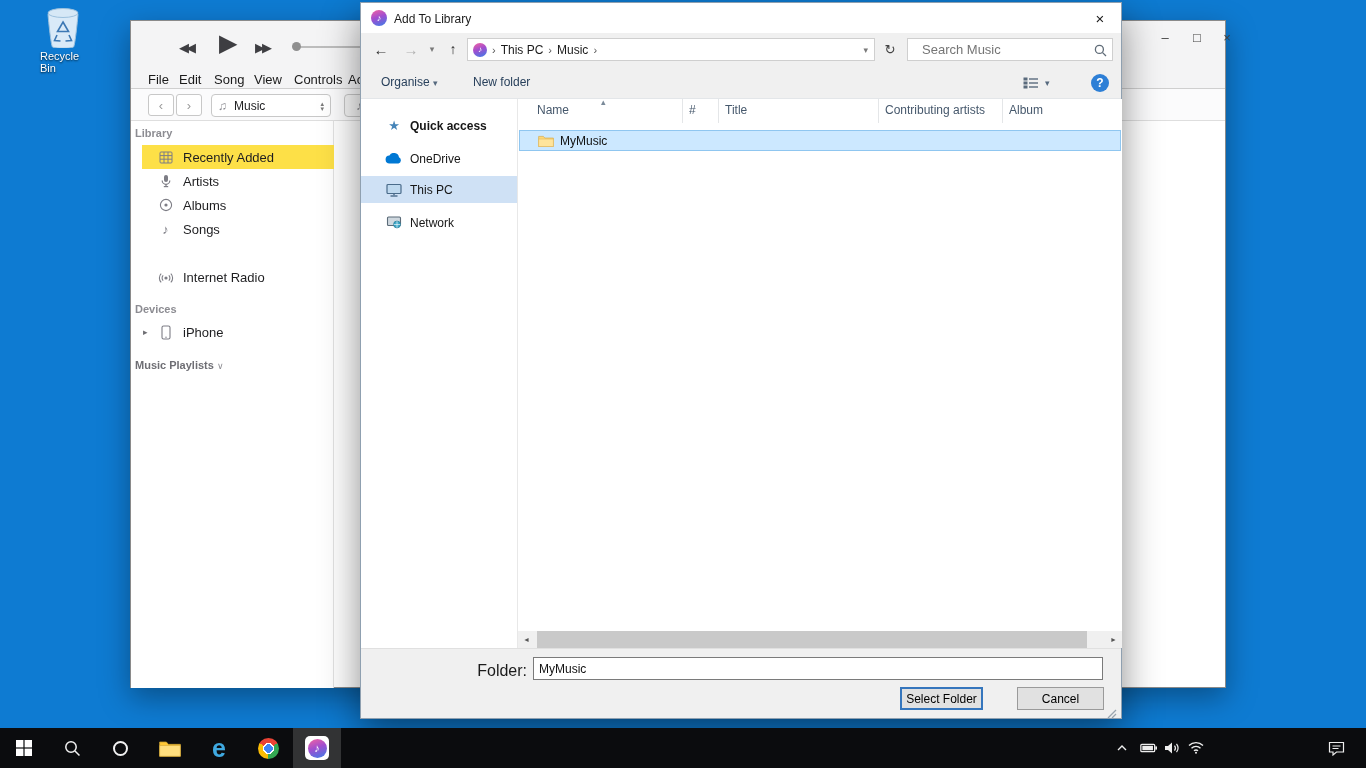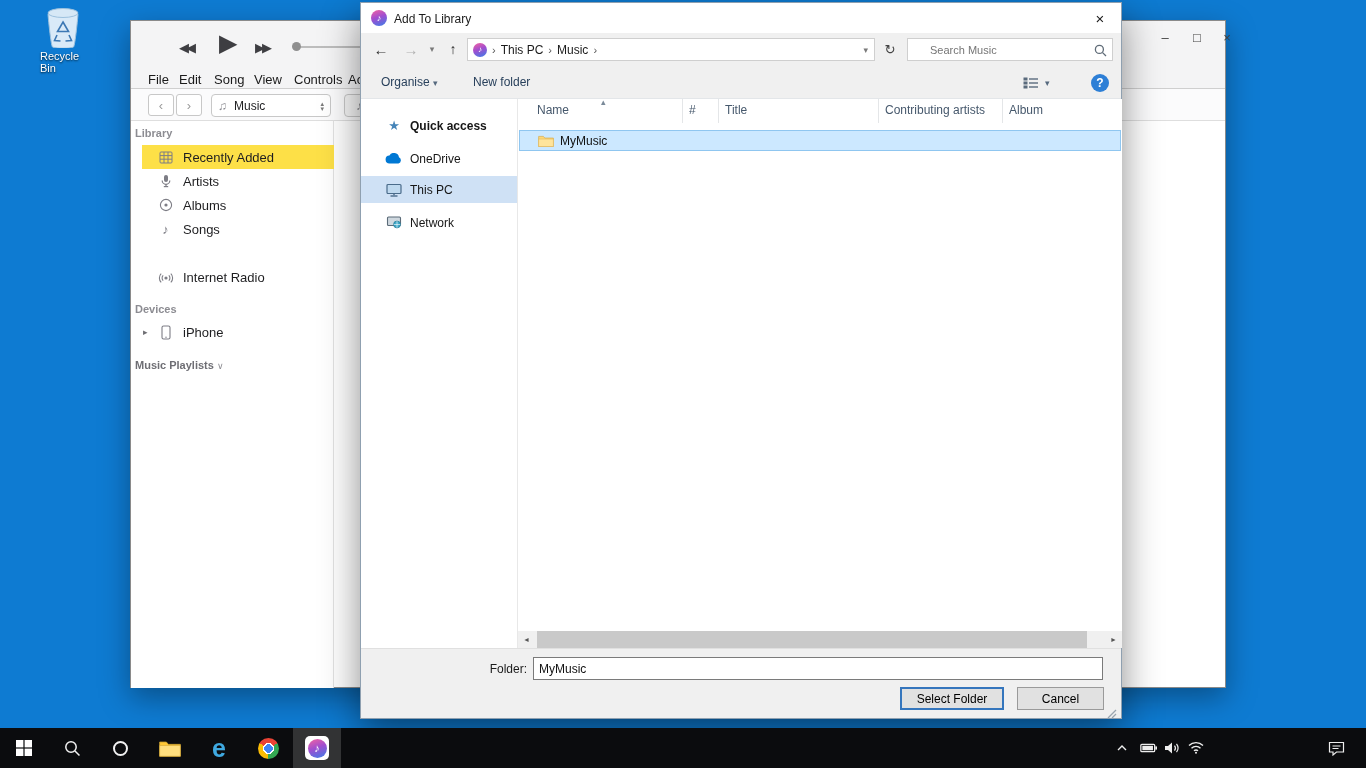--- a/index.html
+++ b/index.html
@@ -197,21 +197,21 @@
       <span class="crumb">This PC</span>
       <span class="csep">›</span>
       <span class="crumb">Music</span>
       <span class="csep">›</span>
       <span style="flex:1"></span>
       <span style="font-size:9px;color:#7a7a7a;padding-right:6px">▾</span>
     </div>
     <div class="navbtn" style="left:518px;width:22px;font-size:13px;color:#444">↻</div>
 
     <div class="abs" style="left:546px;top:35px;width:206px;height:23px;background:#fff;border:1px solid #cfcfcf">
-      <input style="position: absolute; left: 16px; top: 0px; width: 100%; height: 100%; border: none; outline: none; padding: 0px 24px 0px 6px; font-size: 11px; font-family: inherit; color: rgb(51, 51, 51); background: transparent;" placeholder="Search Music">
+      <input style="position: absolute; left: 8px; top: 0px; width: 100%; height: 100%; border: none; outline: none; padding: 0px 24px 0px 6px; font-size: 13px; font-family: inherit; color: rgb(51, 51, 51); background: transparent;" placeholder="Search Music">
       <span class="abs" style="right:5px;top:4px">
         <svg width="13" height="13" viewBox="0 0 13 13" fill="none" stroke="#5f6b77" stroke-width="1.3">
             <circle cx="5.4" cy="5.4" r="4"></circle>
             <line x1="8.6" y1="8.6" x2="12" y2="12"></line>
           </svg>
       </span>
     </div>
 
     <div class="abs" style="left:0;top:64px;width:760px;height:32px;border-bottom:1px solid #e3e6e9"></div>
     <div class="tool" style="left:20px">
@@ -288,23 +288,23 @@
       <span>MyMusic</span>
     </div>
 
     <div class="abs" style="left:157px;top:628px;width:604px;height:17px;background:#f0f0f0">
       <div class="abs" style="left:0;top:0;width:17px;height:17px;display:flex;align-items:center;justify-content:center;font-size:7px;color:#555">◄</div>
       <div class="abs" style="left:19px;top:0;width:550px;height:17px;background:#c9c9c9"></div>
       <div class="abs" style="left:587px;top:0;width:17px;height:17px;display:flex;align-items:center;justify-content:center;font-size:7px;color:#555">►</div>
     </div>
 
     <div class="abs" style="left:0;top:645px;width:760px;height:70px;background:#f0f0f0;border-top:1px solid #e0e0e0">
-      <span class="abs" style="left:96px;top:13px;width:70px;text-align:right;font-size:12px;color:#1b1b1b">Folder:</span>
+      <span class="abs" style="left:96px;top:13px;width:70px;text-align:right;font-size:16px;color:#1b1b1b">Folder:</span>
       <input class="abs" style="left: 172px; top: 8px; width: 570px; height: 23px; border: 1px solid rgb(122, 122, 122); font-size: 12px; font-family: inherit; padding: 0px 5px; color: rgb(17, 17, 17); background: rgb(255, 255, 255);" value="MyMusic">
-      <button class="btn" style="left:539px;top:38px;width:104px;border:2px solid #3576bd;font-family:inherit">Select Folder</button>
+      <button class="btn" style="left:539px;top:38px;width:83px;border:2px solid #3576bd;font-family:inherit">Select Folder</button>
       <button class="btn" style="left:656px;top:38px;width:87px;border:1px solid #9a9a9a;font-family:inherit">Cancel</button>
       <span class="abs" style="left:744px;top:56px">
         <svg width="12" height="12" viewBox="0 0 12 12" stroke="#9aa5af" stroke-width="1.2">
             <line x1="3" y1="11" x2="11" y2="3"></line>
             <line x1="7" y1="11" x2="11" y2="7"></line>
             <line x1="11" y1="11" x2="11" y2="11"></line>
           </svg>
       </span>
     </div>
   </div>

